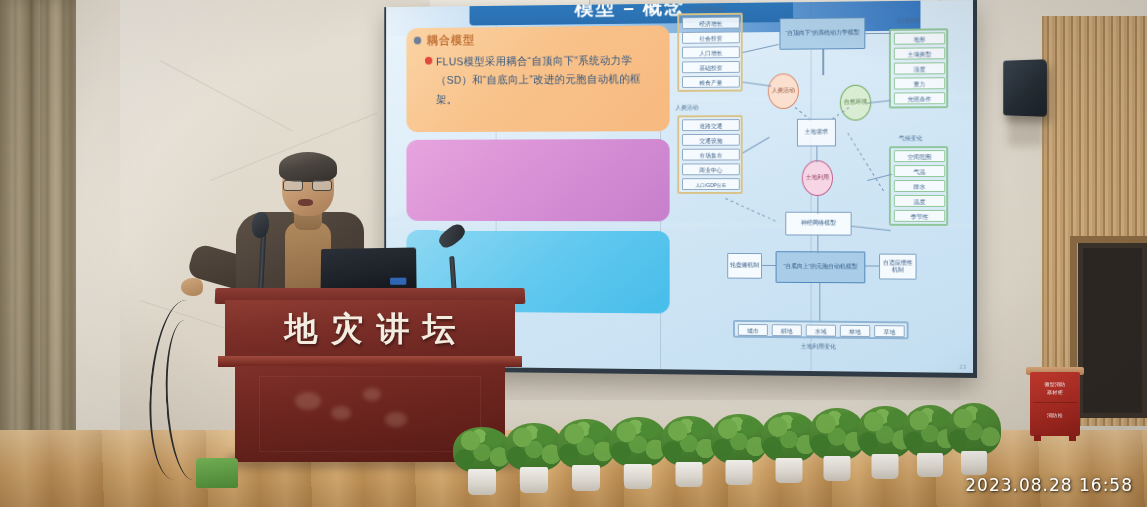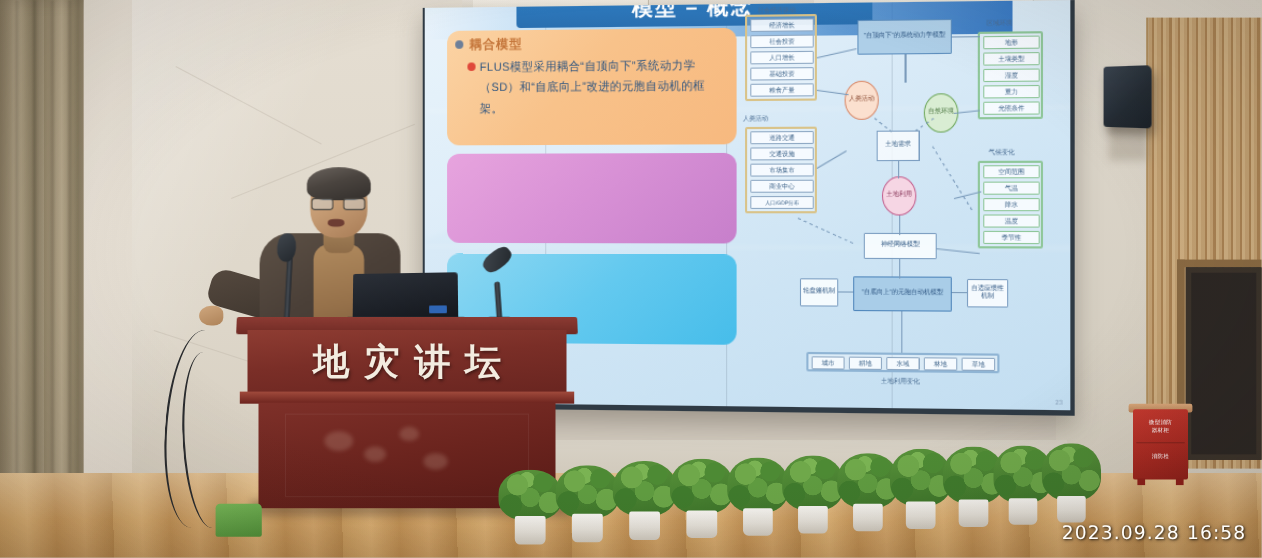--- a/index.html
+++ b/index.html
@@ -653,14 +653,14 @@
     <div class="firebox-txt" style="top:9px;">微型消防</div>
     <div class="firebox-txt" style="top:17px;">器材柜</div>
     <div class="firebox-divider" style="top:30px;"></div>
     <div class="firebox-txt" style="top:40px;">消防栓</div>
     <div class="firebox-leg" style="left:4px;"></div>
     <div class="firebox-leg" style="right:4px;"></div>
   </div>
 
   <div class="vignette"></div>
 
-  <div class="timestamp">2023.09.28  16:58</div>
+  <div class="timestamp">2023.08.28  16:58</div>
 </div>
 
 </body></html>

